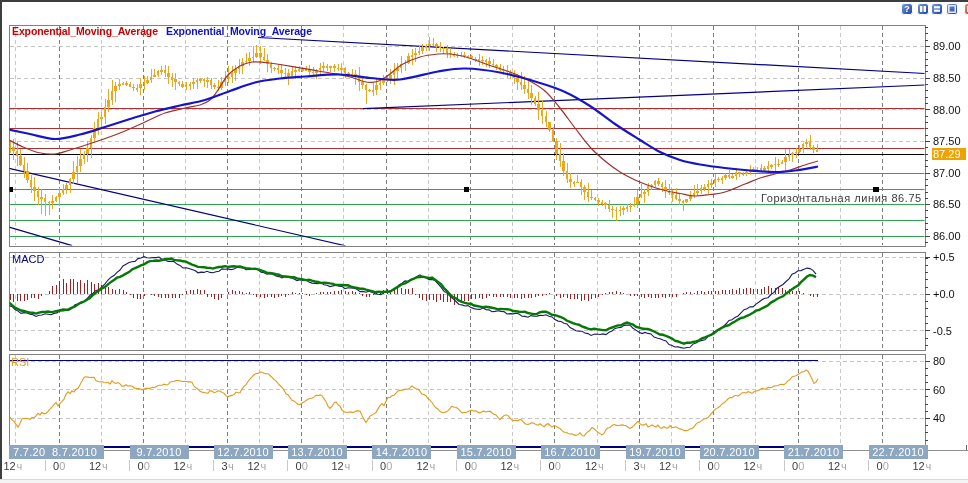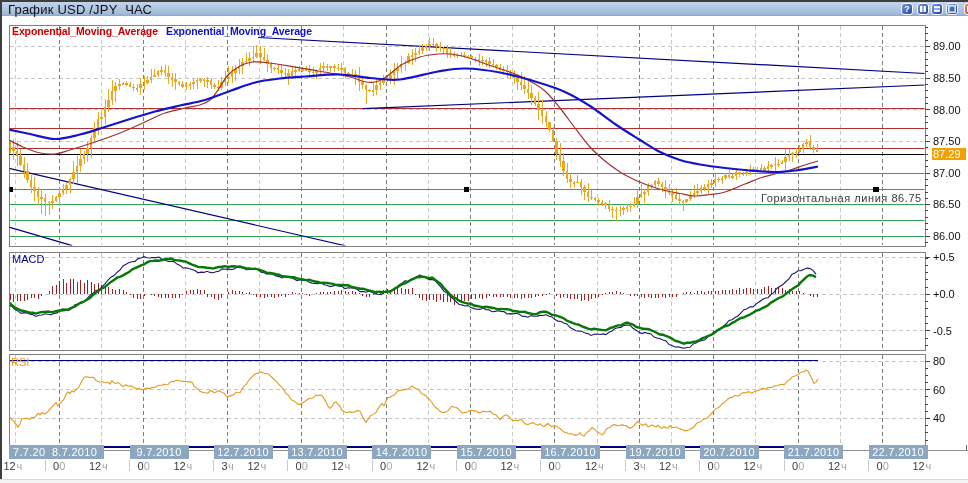--- a/index.html
+++ b/index.html
@@ -3,23 +3,20 @@
 html,body{margin:0;padding:0;background:#fff;width:968px;height:483px;overflow:hidden}
 *{box-sizing:border-box}
 #win{position:relative;width:968px;height:483px;background:#fff;font-family:"Liberation Sans",sans-serif}
 #btop{position:absolute;left:0;top:0;width:968px;height:2px;background:#3e3e3e}
 #bleft{position:absolute;left:0;top:0;width:2px;height:479px;background:#3e3e3e}
 #tbar{position:absolute;left:2px;top:2px;width:966px;height:14px;background:linear-gradient(#c3d4ea,#a6bedb 80%,#9bb5d4);border-bottom:1px solid #8fa9c6}
 #tbar .t{position:absolute;left:6px;top:0px;font-size:13px;color:#101018;letter-spacing:0.2px}
 </style></head>
 <body>
 <div id="win">
-<div id="tbar">
-      <span class="t">График USD /JPY&nbsp; ЧАС</span>
-    </div>
 <svg style="position:absolute;left:901px;top:2.5px" width="12" height="12" viewBox="0 0 12 12" xmlns="http://www.w3.org/2000/svg">
       <defs>
         <linearGradient id="bgq" x1="0" y1="0" x2="1" y2="1">
           <stop offset="0" stop-color="#7aa0e0"></stop>
           <stop offset="1" stop-color="#1b3f9d"></stop>
         </linearGradient>
       </defs>
       <rect x="0.5" y="0.5" width="11" height="11" rx="2.6" fill="url(#bgq)" stroke="#fff" stroke-width="1"></rect>
       <text x="6" y="9.3" text-anchor="middle" font-family="Liberation Sans, sans-serif" font-size="9" font-weight="bold" fill="#fff">?</text>
     </svg>

